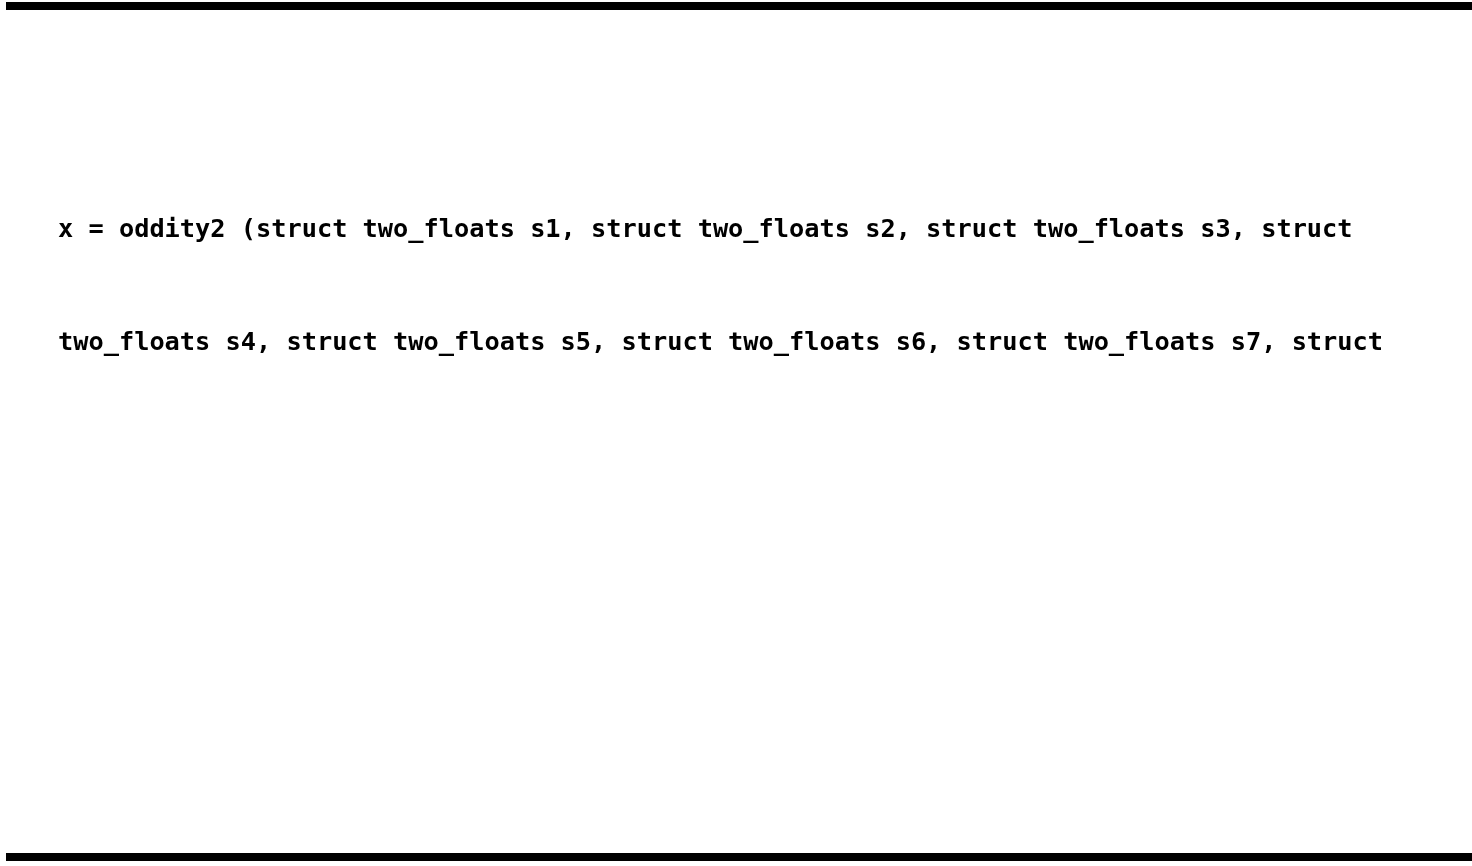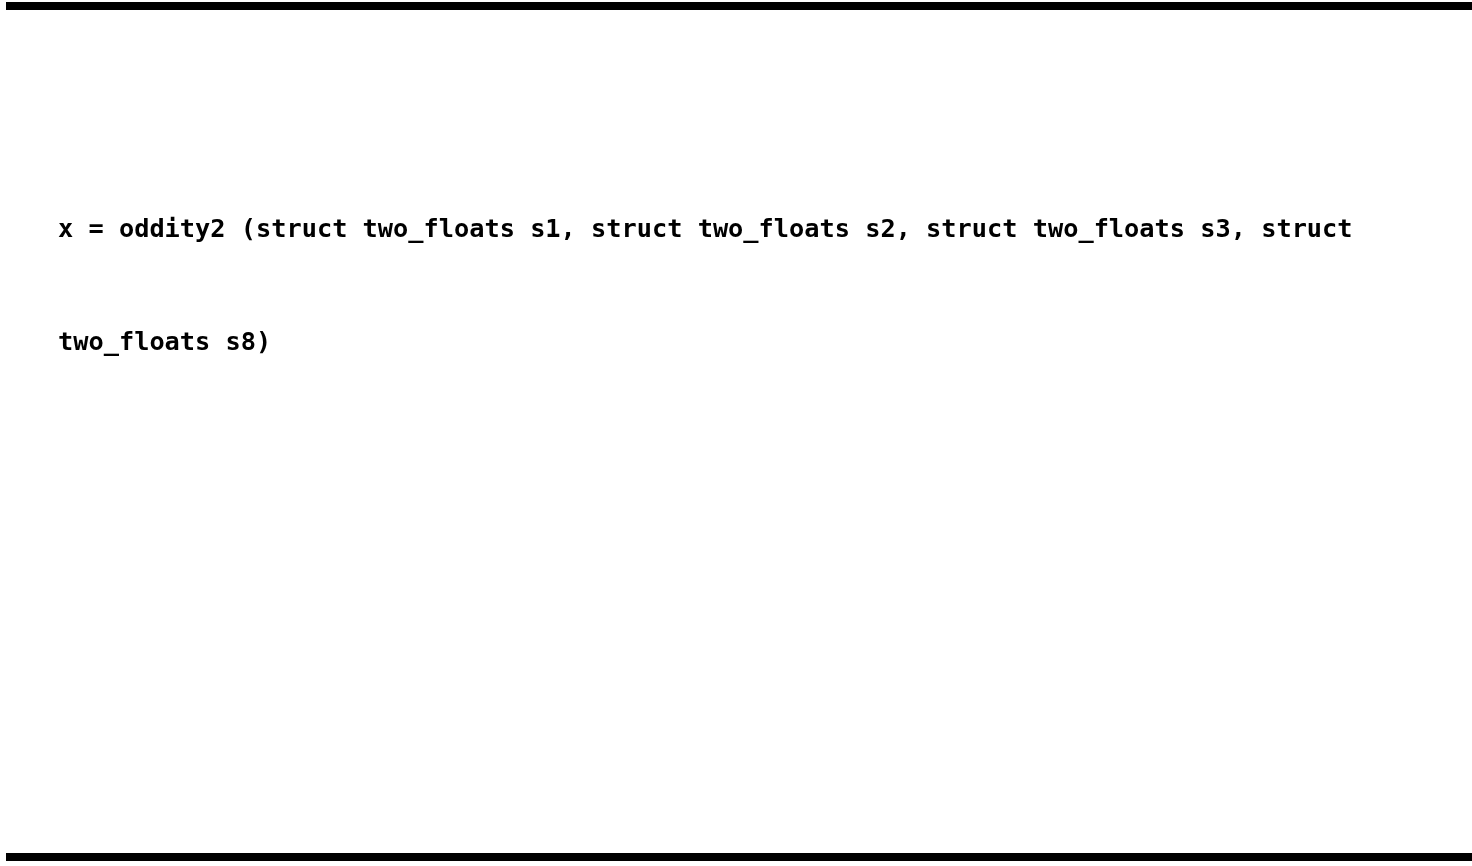--- a/index.html
+++ b/index.html
@@ -44,21 +44,21 @@
 </style>
 </head>
 <body>
 
 <div class="rule rule-top"></div>
 
 <div class="content">
 
   <div class="sig-block">
     <div class="sig-line">x = oddity2 (struct two_floats s1, struct two_floats s2, struct two_floats s3, struct</div>
-    <div class="sig-line">two_floats s8)</div>
+    <div class="sig-line">two_floats s4, struct two_floats s5, struct two_floats s6, struct two_floats s7, struct</div>
   </div>
 
   <div class="spacer-line"></div>
 
   <div class="tbl">
     
     
   </div>
 
 </div>

